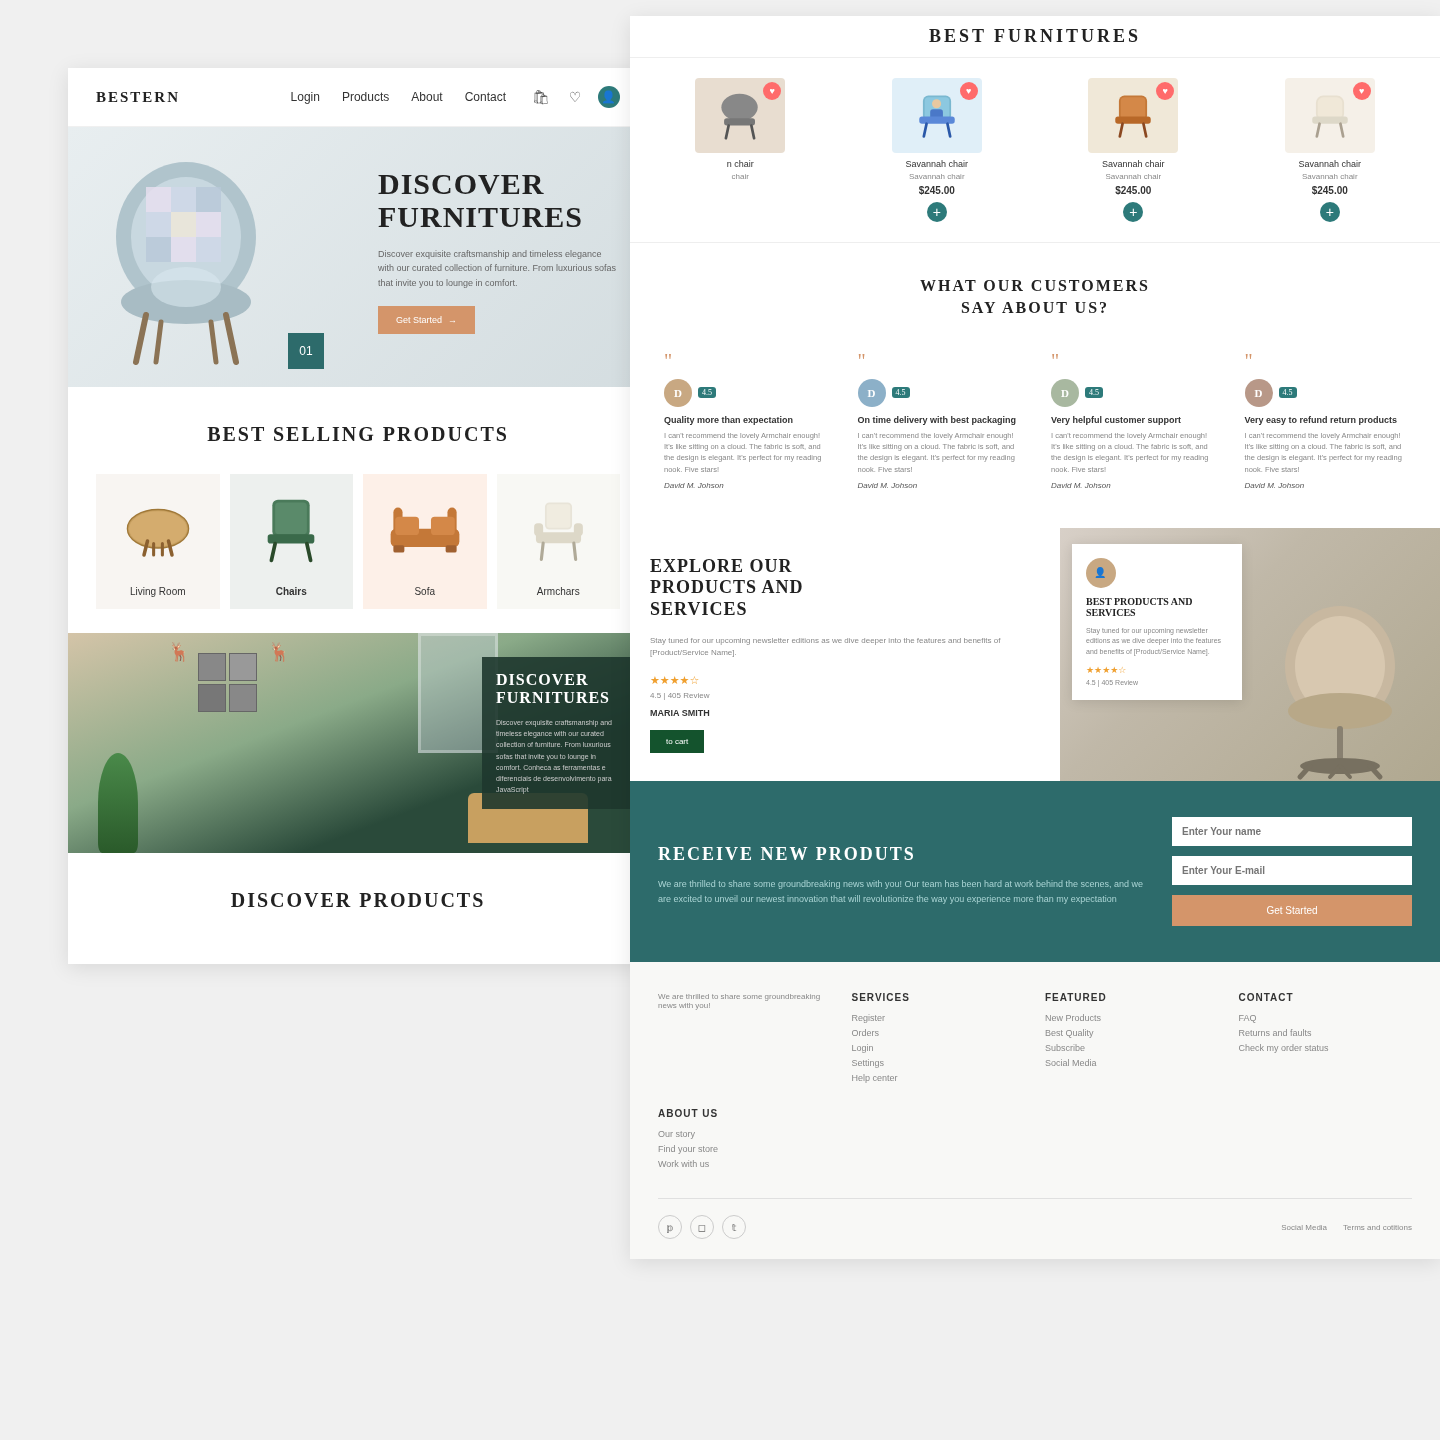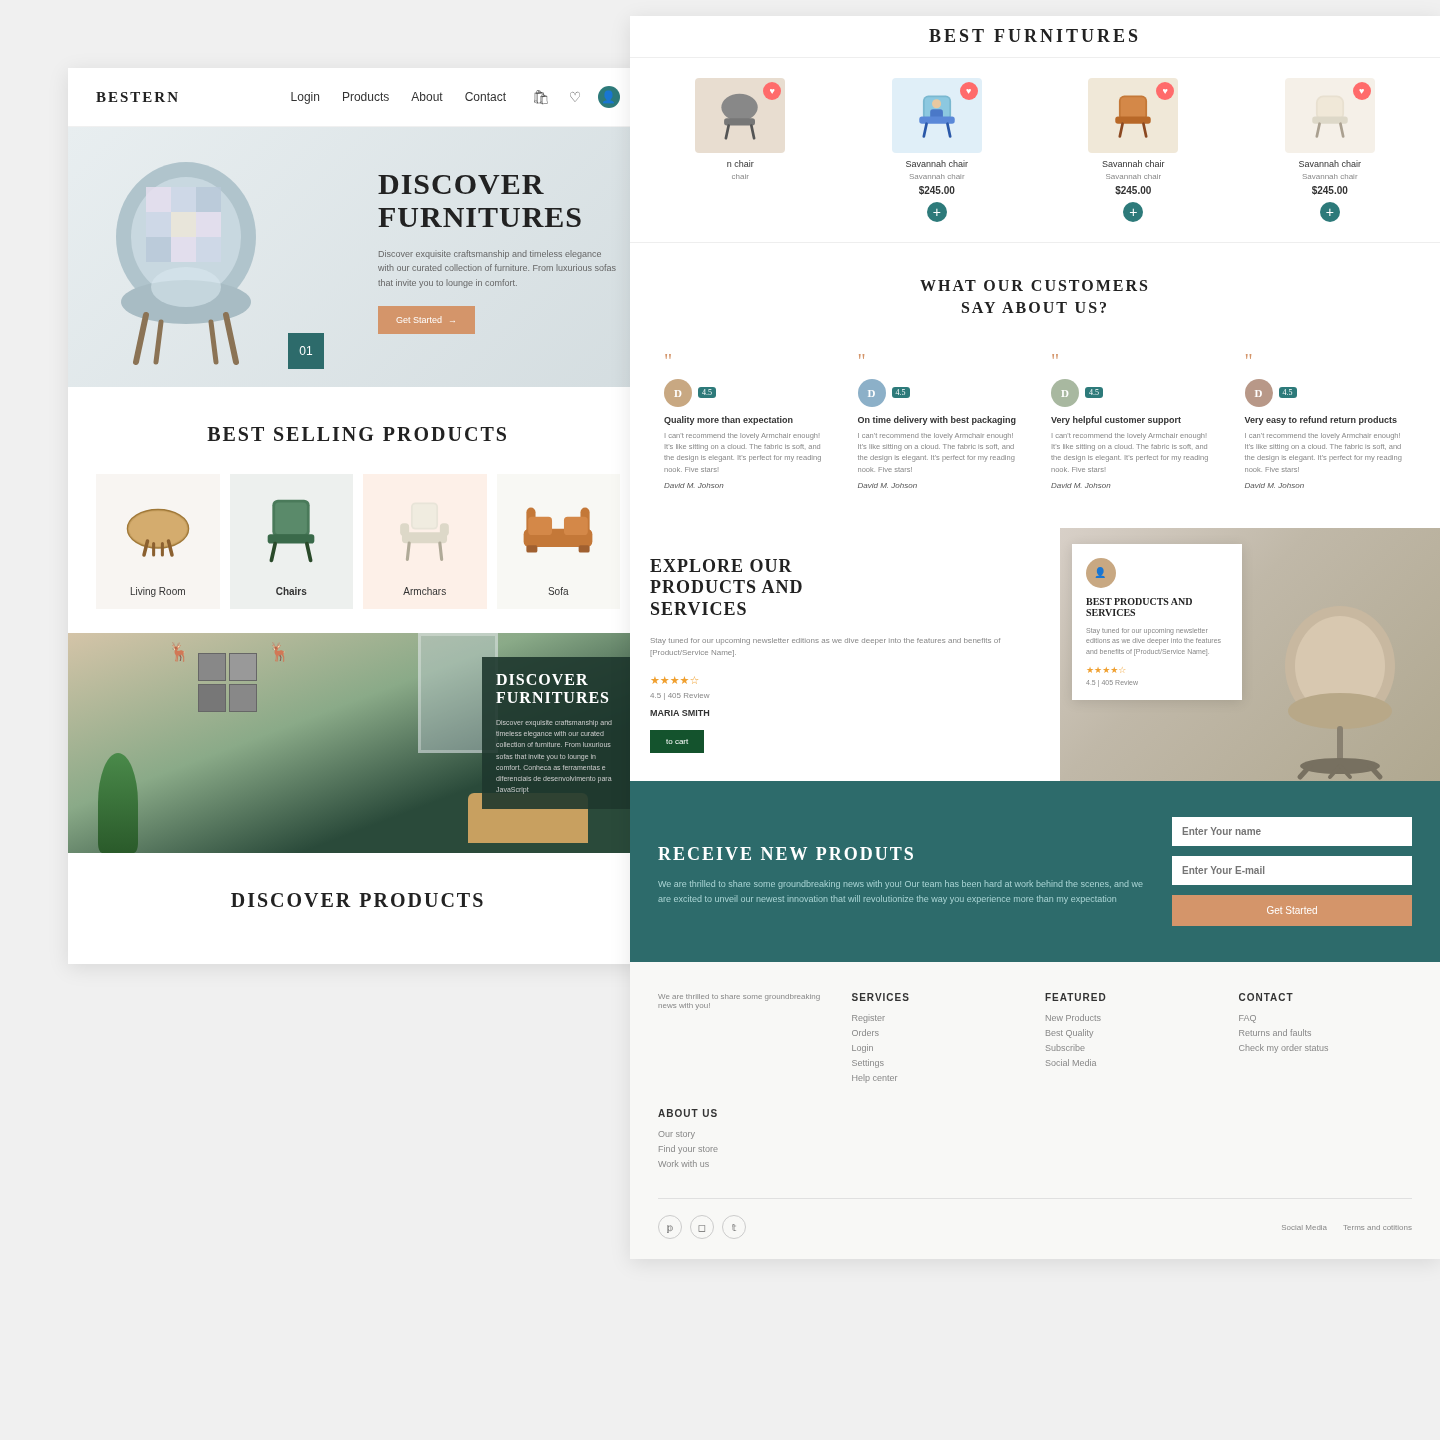--- a/index.html
+++ b/index.html
@@ -726,51 +726,51 @@
         <div class="product-img">
           <svg class="chair-svg" viewBox="0 0 70 75" xmlns="http://www.w3.org/2000/svg">
             <rect x="15" y="5" width="40" height="40" rx="6" fill="#4a7a5a"></rect>
             <rect x="18" y="8" width="34" height="34" rx="4" fill="#5a8a6a"></rect>
             <rect x="10" y="42" width="50" height="10" rx="3" fill="#3a6a4a"></rect>
             <line x1="18" y1="52" x2="14" y2="70" stroke="#2a4a2a" stroke-width="4" stroke-linecap="round"></line>
             <line x1="52" y1="52" x2="56" y2="70" stroke="#2a4a2a" stroke-width="4" stroke-linecap="round"></line>
           </svg>
         </div>
         <div class="product-label">Chairs</div>
+      </div>
+
+      <div class="product-card">
+        <div class="product-img">
+          <svg class="sofa-svg" viewBox="0 0 85 60" xmlns="http://www.w3.org/2000/svg">
+            <rect x="8" y="5" width="10" height="35" rx="5" fill="#c47838"></rect>
+            <rect x="67" y="5" width="10" height="35" rx="5" fill="#c47838"></rect>
+            <rect x="5" y="28" width="75" height="20" rx="6" fill="#c47838"></rect>
+            <rect x="10" y="15" width="26" height="20" rx="4" fill="#d48848"></rect>
+            <rect x="49" y="15" width="26" height="20" rx="4" fill="#d48848"></rect>
+            <rect x="8" y="46" width="12" height="8" rx="2" fill="#a06030"></rect>
+            <rect x="65" y="46" width="12" height="8" rx="2" fill="#a06030"></rect>
+          </svg>
+        </div>
+        <div class="product-label">Sofa</div>
       </div>
 
       <div class="product-card">
         <div class="product-img">
           <svg class="armchair-svg" viewBox="0 0 70 72" xmlns="http://www.w3.org/2000/svg">
             <rect x="20" y="5" width="30" height="30" rx="5" fill="#e8e4d8"></rect>
             <rect x="22" y="7" width="26" height="26" rx="3" fill="#f0ece0"></rect>
             <rect x="8" y="28" width="10" height="14" rx="4" fill="#ddd8c8"></rect>
             <rect x="52" y="28" width="10" height="14" rx="4" fill="#ddd8c8"></rect>
             <rect x="10" y="38" width="50" height="12" rx="4" fill="#ddd8c8"></rect>
             <line x1="18" y1="50" x2="16" y2="68" stroke="#b0aa98" stroke-width="3.5" stroke-linecap="round"></line>
             <line x1="52" y1="50" x2="54" y2="68" stroke="#b0aa98" stroke-width="3.5" stroke-linecap="round"></line>
           </svg>
         </div>
         <div class="product-label">Armchars</div>
       </div>
-
-      <div class="product-card">
-        <div class="product-img">
-          <svg class="sofa-svg" viewBox="0 0 85 60" xmlns="http://www.w3.org/2000/svg">
-            <rect x="8" y="5" width="10" height="35" rx="5" fill="#c47838"></rect>
-            <rect x="67" y="5" width="10" height="35" rx="5" fill="#c47838"></rect>
-            <rect x="5" y="28" width="75" height="20" rx="6" fill="#c47838"></rect>
-            <rect x="10" y="15" width="26" height="20" rx="4" fill="#d48848"></rect>
-            <rect x="49" y="15" width="26" height="20" rx="4" fill="#d48848"></rect>
-            <rect x="8" y="46" width="12" height="8" rx="2" fill="#a06030"></rect>
-            <rect x="65" y="46" width="12" height="8" rx="2" fill="#a06030"></rect>
-          </svg>
-        </div>
-        <div class="product-label">Sofa</div>
-      </div>
     </div>
   </div>
 
   <div class="room-section">
     <div class="room-interior">
       <div class="room-window"></div>
       <div class="room-plant"></div>
 
       <div style="position:absolute;top:8px;left:100px;color:white;font-size:18px;">🦌</div>
       <div style="position:absolute;top:8px;left:200px;color:white;font-size:18px;">🦌</div>

